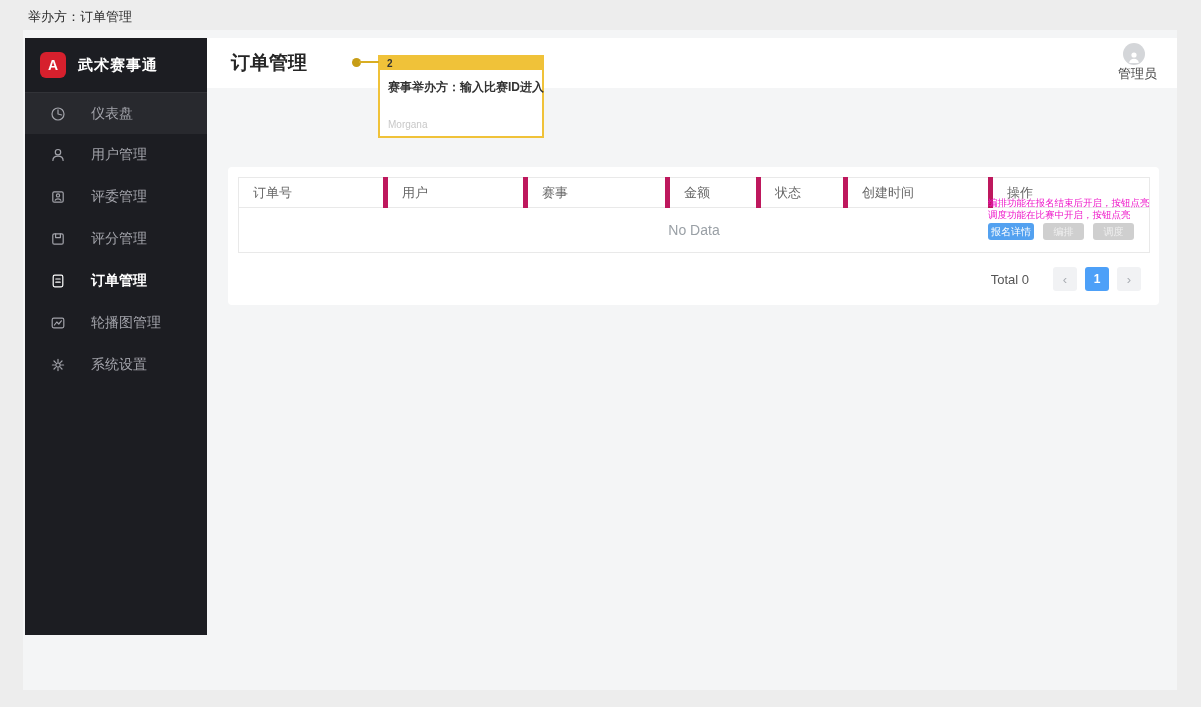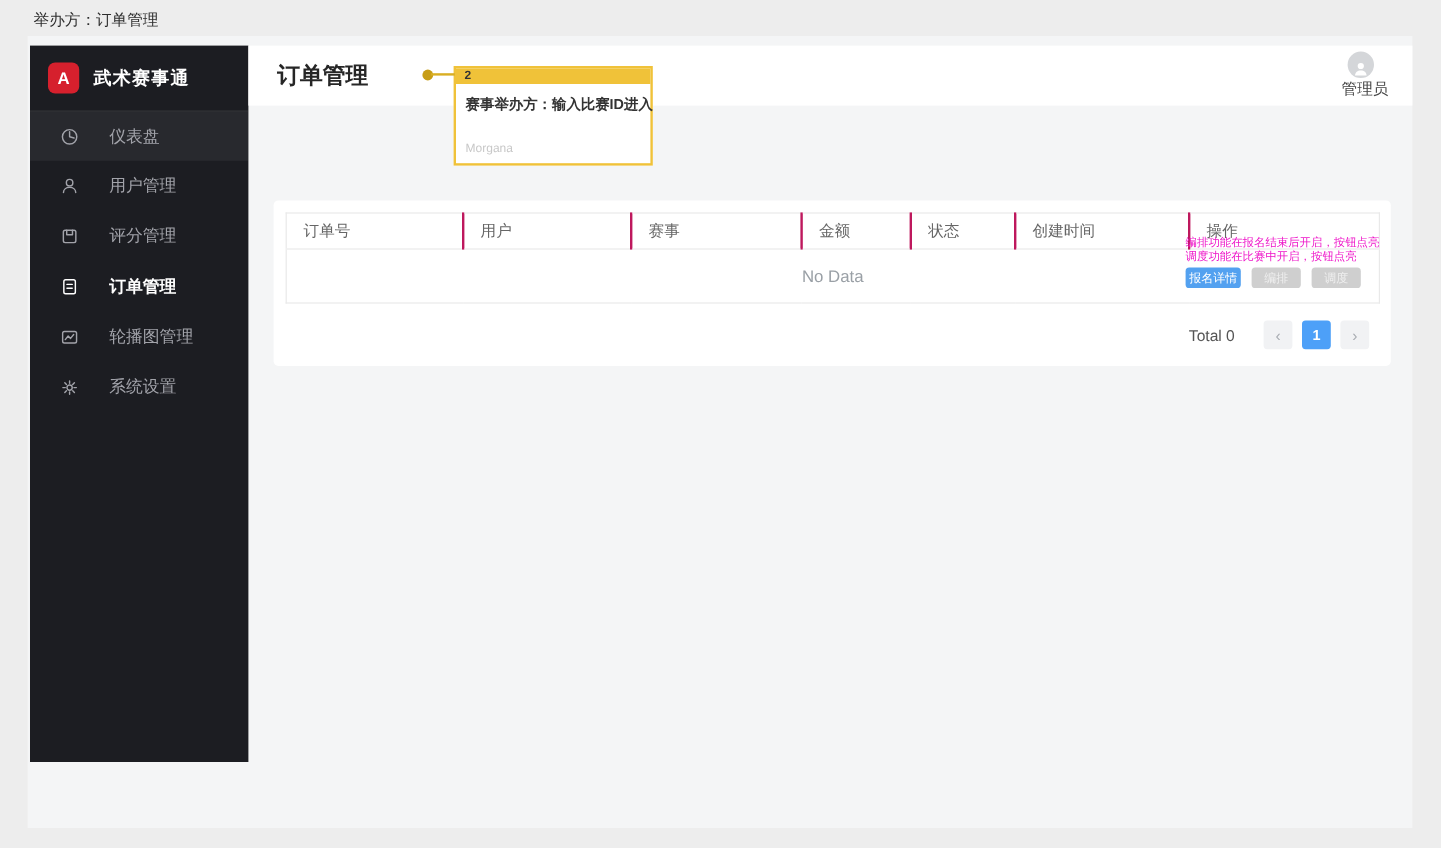--- a/index.html
+++ b/index.html
@@ -42,21 +42,21 @@
   .tooltip-head { height:13px; background:#f0c239; display:flex; align-items:center; }
   .tooltip-num { font-size:10px; font-weight:bold; color:#333; margin-left:7px; }
   .tooltip-text { font-size:12px; font-weight:bold; color:#333; margin:9px 8px 0 8px; white-space:nowrap; }
   .tooltip-mark { position:absolute; left:8px; bottom:6px; font-size:10px; color:#c8c8c8; }
 
   
   .card { position:absolute; left:205px; top:137px; width:931px; height:138px; background:#fff; border-radius:4px; }
 
   .tbl { position:absolute; left:10px; top:10px; width:911px; border:1px solid #e9e9e9; border-collapse:collapse; table-layout:fixed; }
   .tbl th { height:30px; font-size:13px; font-weight:normal; color:#666; text-align:left;
-            padding-left:14px; border-bottom:1px solid #e9e9e9; border-right:2px solid #be185d; background:#fff; }
+            padding-left:14px; border-bottom:1px solid #e9e9e9; border-right:5px solid #be185d; background:#fff; }
   .tbl th:last-child { border-right:none; }
   .tbl td { height:45px; text-align:center; font-size:14px; color:#9aa0a6; }
 
   .op-note { position:absolute; left:760px; top:30px; width:165px; z-index:5; }
   .note-line { font-size:9.5px; color:#ee16c9; line-height:11.5px; white-space:nowrap; }
   .op-buttons { display:flex; margin-top:3px; }
   .btn { height:17px; border:none; border-radius:3px; font-size:10px; color:#fff;
          display:inline-flex; align-items:center; justify-content:center; cursor:pointer;
          font-family:"Liberation Sans", sans-serif; }
   .btn-primary { width:46px; background:#53a1f0; }
@@ -91,20 +91,30 @@
         <span>仪表盘</span>
       </div>
       <div class="s-item">
         <span class="s-icon">
           <svg viewBox="0 0 16 16">
               <circle cx="8" cy="5.2" r="2.7"></circle>
               <path d="M2.9 13.5c0-2.8 2.3-4.4 5.1-4.4s5.1 1.6 5.1 4.4"></path>
             </svg>
         </span>
         <span>用户管理</span>
+      </div>
+      <div class="s-item">
+        <span class="s-icon">
+          <svg viewBox="0 0 16 16">
+              <rect x="2.8" y="2.8" width="10.4" height="10.4" rx="1.5"></rect>
+              <circle cx="8" cy="6.4" r="1.6"></circle>
+              <path d="M5.2 11.2c.7-1.7 4.9-1.7 5.6 0"></path>
+            </svg>
+        </span>
+        <span>评委管理</span>
       </div>
       <div class="s-item">
         <span class="s-icon">
           <svg viewBox="0 0 16 16">
               <rect x="2.8" y="2.8" width="10.4" height="10.4" rx="1.5"></rect>
               <path d="M5.6 2.8v3.8h4.8V2.8"></path>
             </svg>
         </span>
         <span>评分管理</span>
       </div>

